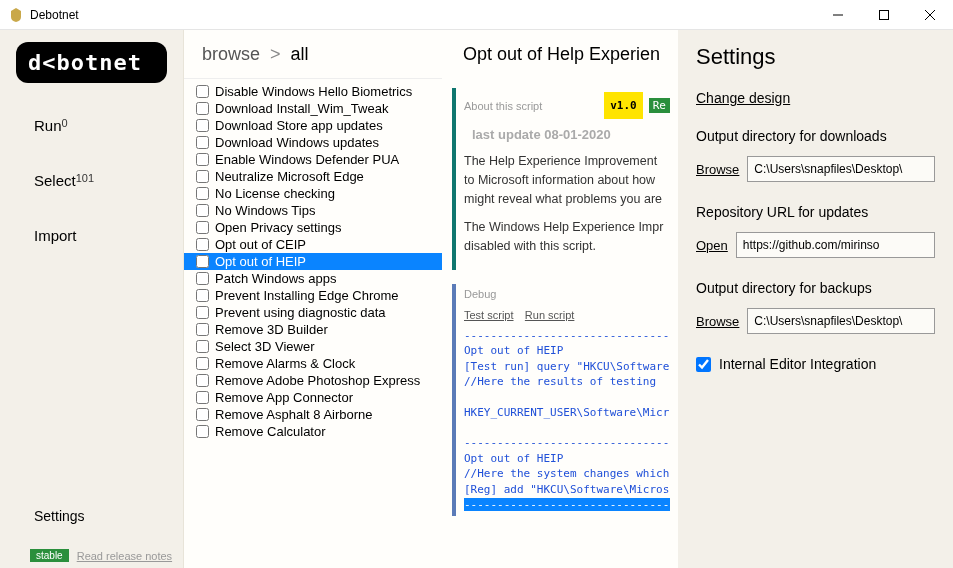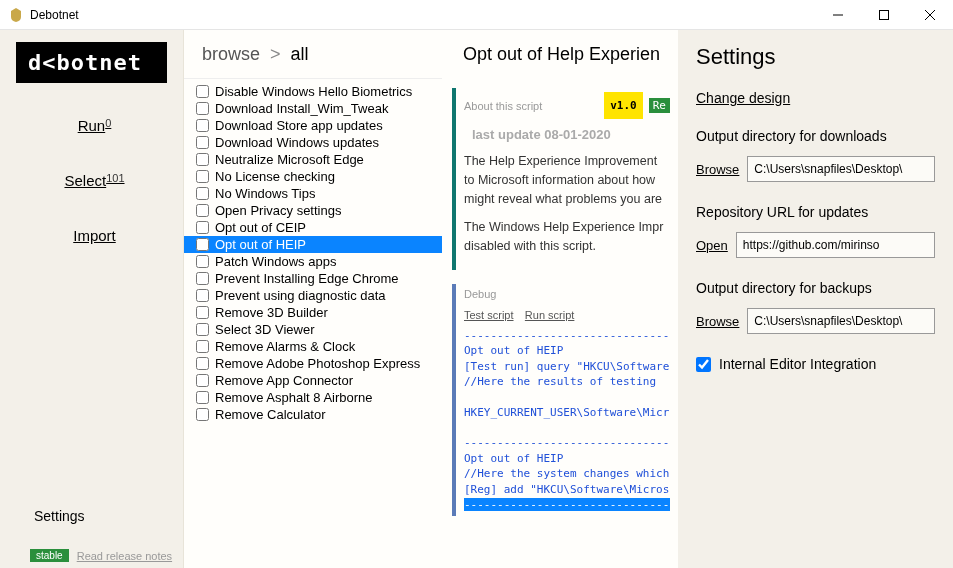--- a/index.html
+++ b/index.html
@@ -3,22 +3,22 @@
 <meta charset="utf-8">
 <style>
 * { box-sizing: border-box; margin: 0; padding: 0; }
 body { font-family: "Segoe UI", Tahoma, sans-serif; font-size: 13px; background: #f3f0e9; width: 953px; height: 568px; overflow: hidden; }
 .titlebar { height: 30px; background: #fff; display: flex; align-items: center; padding: 0 0 0 8px; border-bottom: 1px solid #e5e5e5; }
 .titlebar-icon { width: 16px; height: 16px; margin-right: 6px; }
 .titlebar-text { font-size: 12px; flex: 1; }
 .winbtn { width: 46px; height: 30px; display: flex; align-items: center; justify-content: center; }
 .content { display: flex; height: 538px; }
 .leftcol { width: 183px; display: flex; flex-direction: column; padding: 4px; }
-.logo { background: #000; color: #fff; font-size: 22px; font-weight: bold; letter-spacing: 1px; padding: 8px 12px; margin: 8px 12px 24px 12px; font-family: Consolas, monospace; }
-.sidebar-item { display: flex; justify-content: center; padding: 10px 24px 10px 30px; font-size: 15px; cursor: pointer; text-decoration: underline; }
+.logo { background: #000; color: #fff; font-size: 22px; font-weight: bold; letter-spacing: 1px; padding: 8px 12px; margin: 8px 12px 24px 12px; font-family: Consolas, monospace; border-radius: 12px; }
+.sidebar-item { display: flex; justify-content: flex-start; padding: 10px 24px 10px 30px; font-size: 15px; cursor: pointer; }
 .sidebar-item .num { font-size: 11px; color: #333; }
 .spacer { flex: 1; }
 .sidebar-settings { padding: 12px 0 12px 30px; font-size: 14px; cursor: pointer; }
 .middlecol { width: 495px; background: #fffefb; display: flex; flex-direction: column; border-left: 1px solid #e8e4d9; }
 .midheader { height: 48px; display: flex; align-items: center; padding: 0 18px; font-size: 18px; white-space: nowrap; overflow: hidden; }
 .crumb { color: #555; }
 .chev { margin: 0 10px; color: #888; }
 .crumb2 { font-weight: 400; }
 .pagetitle { margin-left: auto; font-size: 18px; }
 .midbody { display: flex; flex: 1; overflow: hidden; }
@@ -124,20 +124,24 @@
             <div class="ci">
               <input type="checkbox" style="">
               <span>Download Store app updates</span>
             </div>
             <div class="ci">
               <input type="checkbox" style="">
               <span>Download Windows updates</span>
             </div>
             <div class="ci">
               <input type="checkbox" style="">
+              <span>Enable Windows Defender PUA</span>
+            </div>
+            <div class="ci">
+              <input type="checkbox" style="">
               <span>Neutralize Microsoft Edge</span>
             </div>
             <div class="ci">
               <input type="checkbox" style="">
               <span>No License checking</span>
             </div>
             <div class="ci">
               <input type="checkbox" style="">
               <span>No Windows Tips</span>
             </div>

